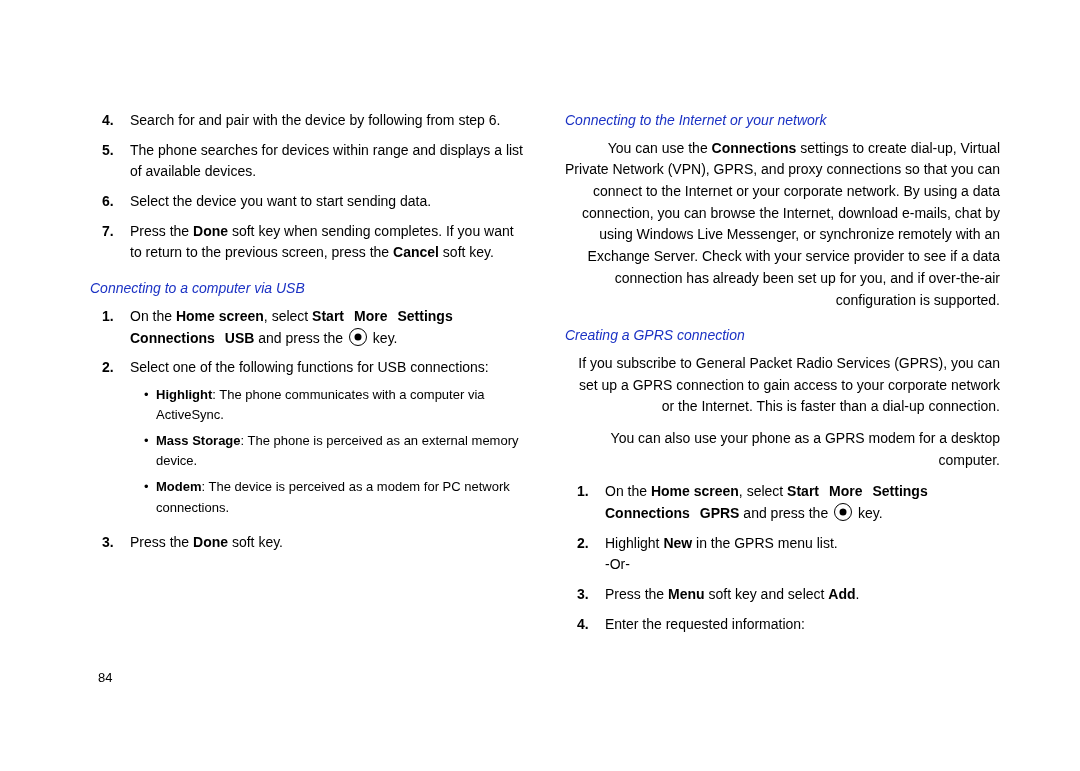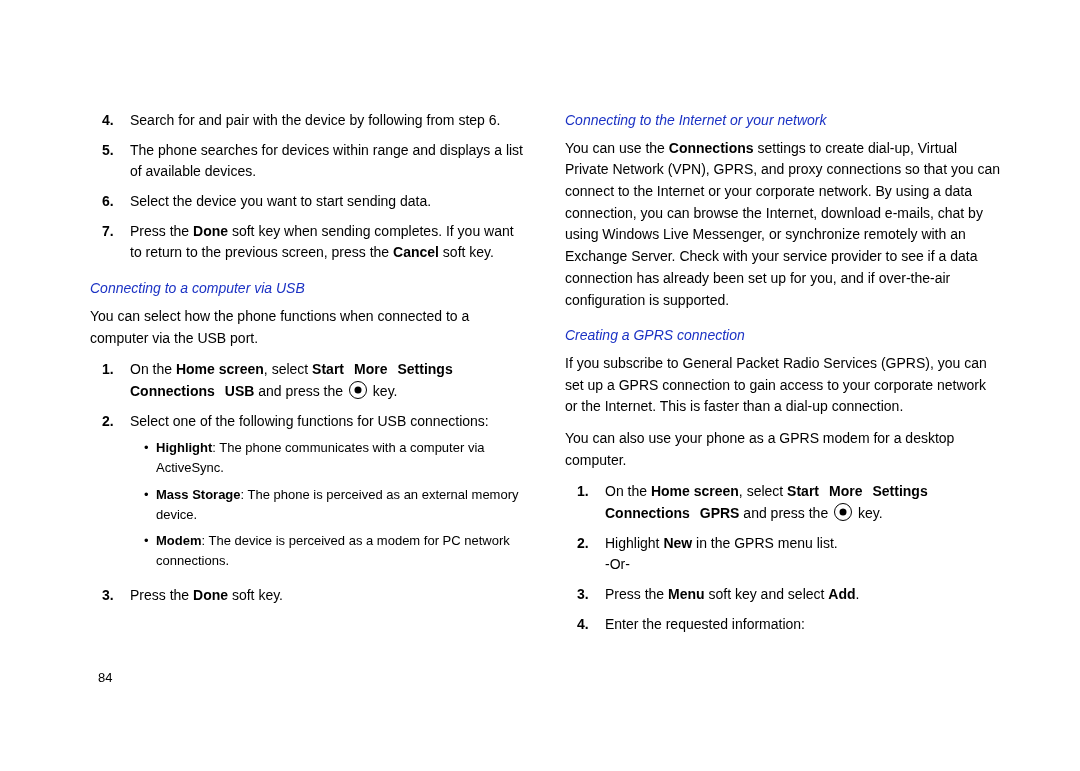--- a/index.html
+++ b/index.html
@@ -24,21 +24,21 @@
     font-size: 14px;
     line-height: 1.55;
   }
   h3.heading {
     color: #1b32c4;
     font-style: italic;
     font-weight: normal;
     font-size: 14px;
     margin: 14px 0 6px 0;
   }
-  p { margin: 4px 0 10px 0; }
+  p { margin: 4px 0 10px 0; text-align: right; }
   ol {
     list-style: none;
     padding-left: 0;
     margin: 0;
   }
   ol > li {
     display: flex;
     align-items: flex-start;
     margin-bottom: 8px;
   }
@@ -111,21 +111,20 @@
         <li>
           <span class="num">6.</span>
           <span class="txt">Select the device you want to start sending data.</span>
         </li>
         <li>
           <span class="num">7.</span>
           <span class="txt"><span>Press the </span><span class="b">Done</span><span> soft key when sending completes. If you want to return to the previous screen, press the </span><span class="b">Cancel</span><span> soft key.</span></span>
         </li>
       </ol>
     <h3 class="heading">Connecting to a computer via USB</h3>
-    <p>You can select how the phone functions when connected to a computer via the USB port.</p>
     <ol id="usb-steps">
         <li>
           <span class="num">1.</span>
           <span class="txt"><span>On the </span><span class="b">Home screen</span><span>, select </span><span class="b">Start</span><span class="sep"></span><span class="b">More</span><span class="sep"></span><span class="b">Settings</span><span class="sep"></span><span class="b">Connections</span><span class="sep"></span><span class="b">USB</span><span> and press the </span><span class="key-icon"></span><span> key.</span></span>
         </li>
         <li>
           <span class="num">2.</span>
           <span class="txt">Select one of the following functions for USB connections:<ul class="bullets">
               <li>
                 <span class="dot">•</span>

